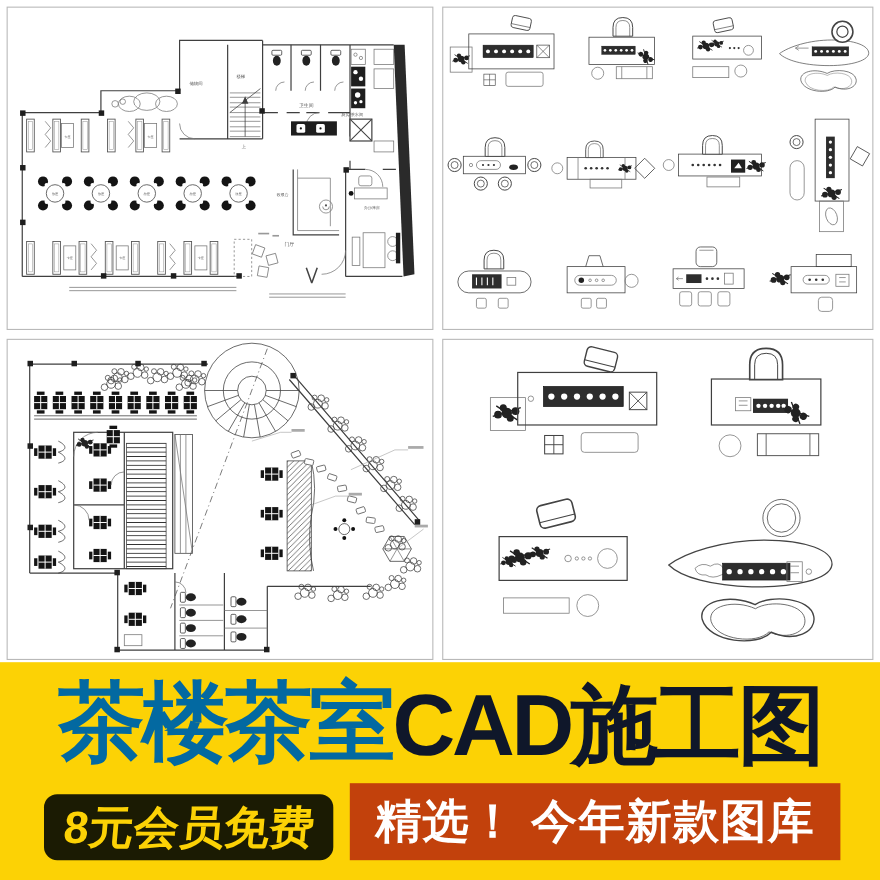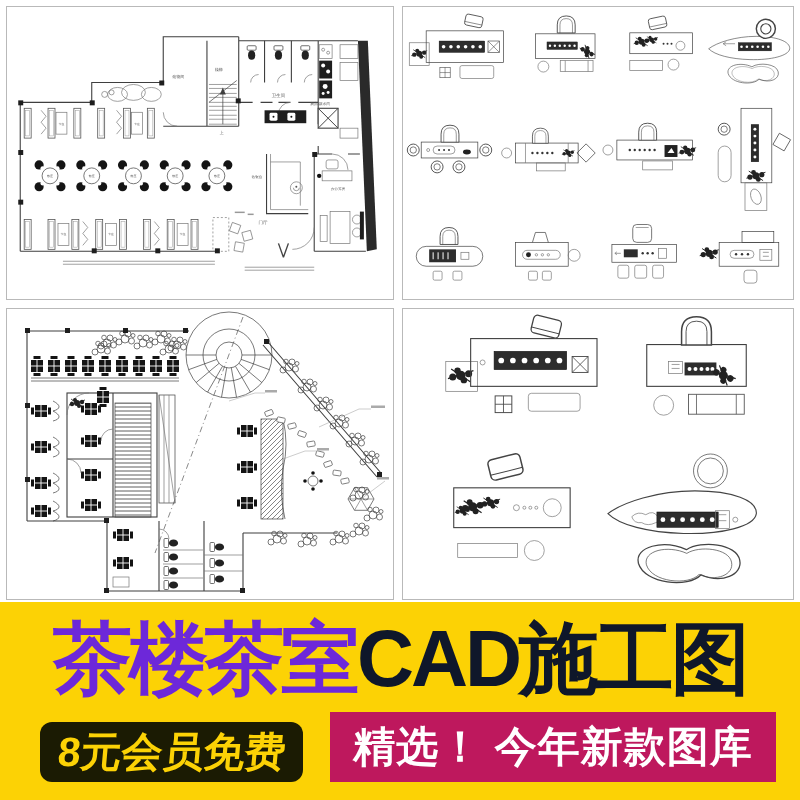--- a/index.html
+++ b/index.html
@@ -9,27 +9,27 @@
   .p-tl{left:6px;top:6px;width:388px;height:294px;}
   .p-tr{left:402px;top:6px;width:392px;height:294px;}
   .p-bl{left:6px;top:308px;width:388px;height:292px;}
   .p-br{left:402px;top:308px;width:392px;height:292px;}
   .panel svg{display:block;width:100%;height:100%;}
   
   .banner{position:absolute;left:0;top:602px;width:800px;height:198px;background:#fcd205;}
   .banner-title{position:absolute;left:0;top:8px;width:100%;height:96px;
       display:flex;align-items:center;justify-content:center;
       font-size:79px;font-weight:900;letter-spacing:-3px;line-height:1;white-space:nowrap;}
-  .t-red{color:#6d28d9;}
+  .t-red{color:#0369a1;font-family:Liberation Serif, serif;}
   .t-black{color:#0f172a;}
   .member-badge{position:absolute;left:40px;top:120px;width:263px;height:60px;background:#1b1b03;
       border-radius:12px;display:flex;align-items:center;justify-content:center;}
   .member-badge span{color:#fcd205;font-size:41px;font-weight:900;transform:skewX(-5deg);white-space:pre;}
-  .promo-box{position:absolute;left:318px;top:110px;width:446px;height:70px;background:#be185d;
-      display:flex;align-items:center;justify-content:center;margin-left:12px;}
+  .promo-box{position:absolute;left:318px;top:110px;width:446px;height:70px;background:#c2410c;
+      display:flex;align-items:center;justify-content:center;}
   .promo-box span{color:#ffffff;font-size:42px;font-weight:900;white-space:pre;letter-spacing:1px;}
   
   .w{stroke:#3f3f3f;stroke-width:1.1;fill:none;}
   .w2{stroke:#3f3f3f;stroke-width:.7;fill:none;}
   .f{stroke:#777;stroke-width:.7;fill:none;}
   .d{fill:#1e1e1e;stroke:none;}
   .ld{stroke:#999;stroke-width:.5;fill:none;}
   .lb{font-family:"Liberation Sans",sans-serif;fill:#555;}
 </style>
 </head>

